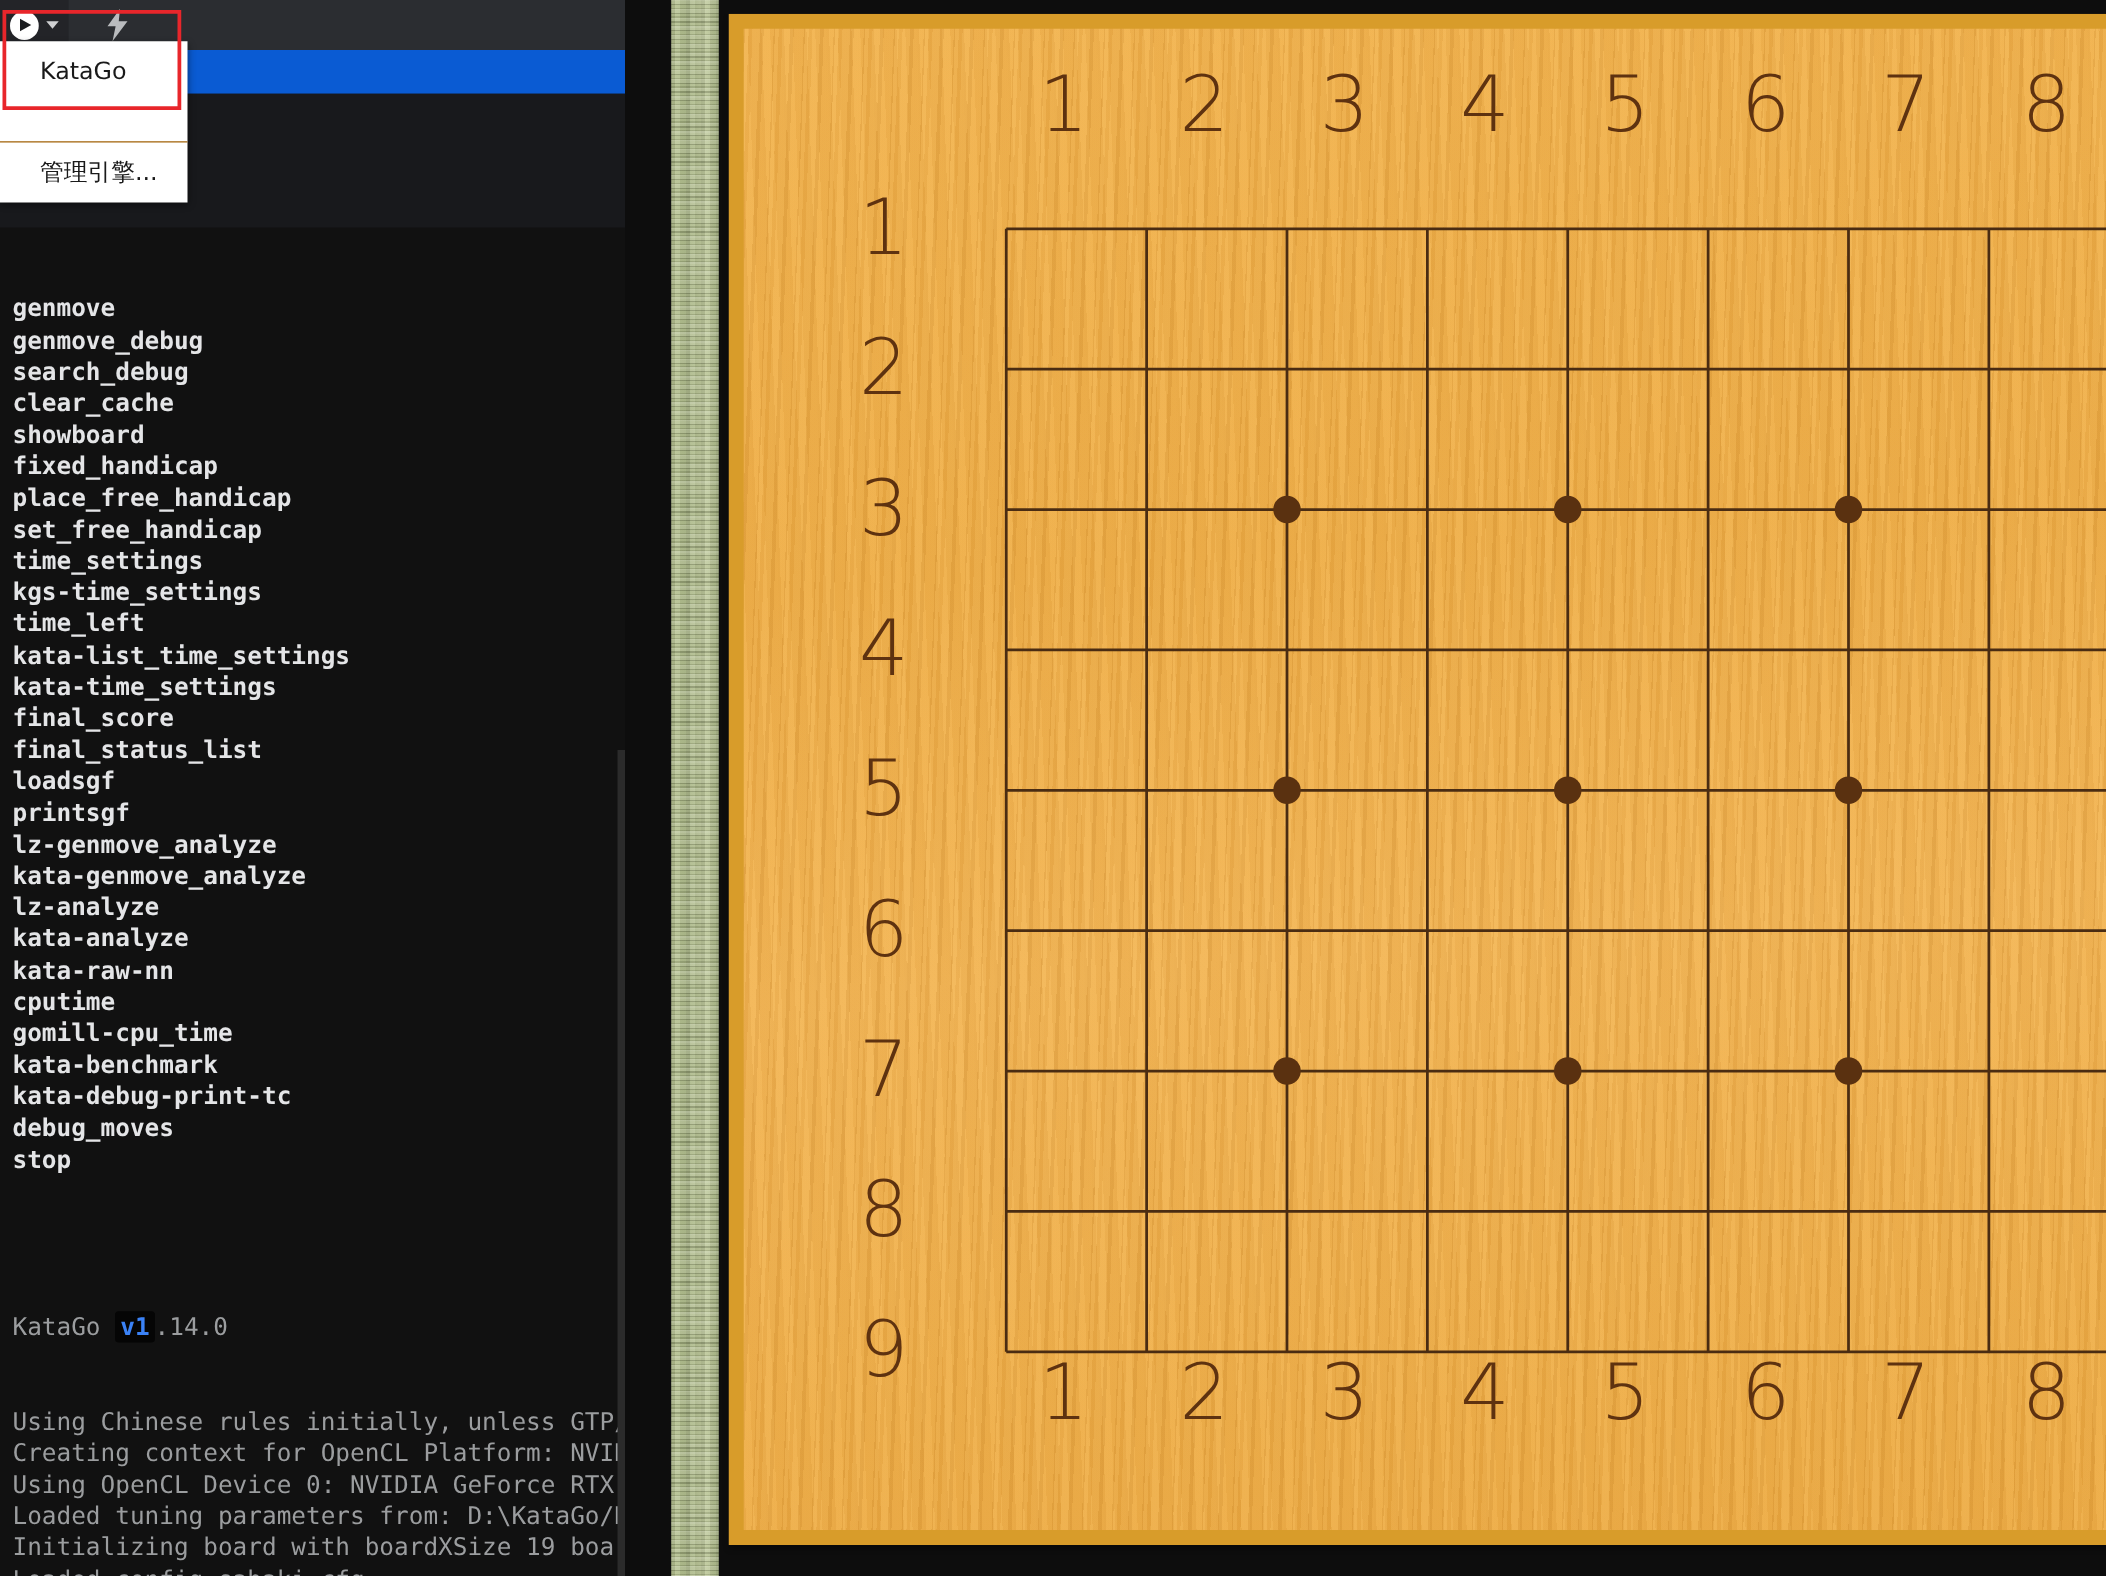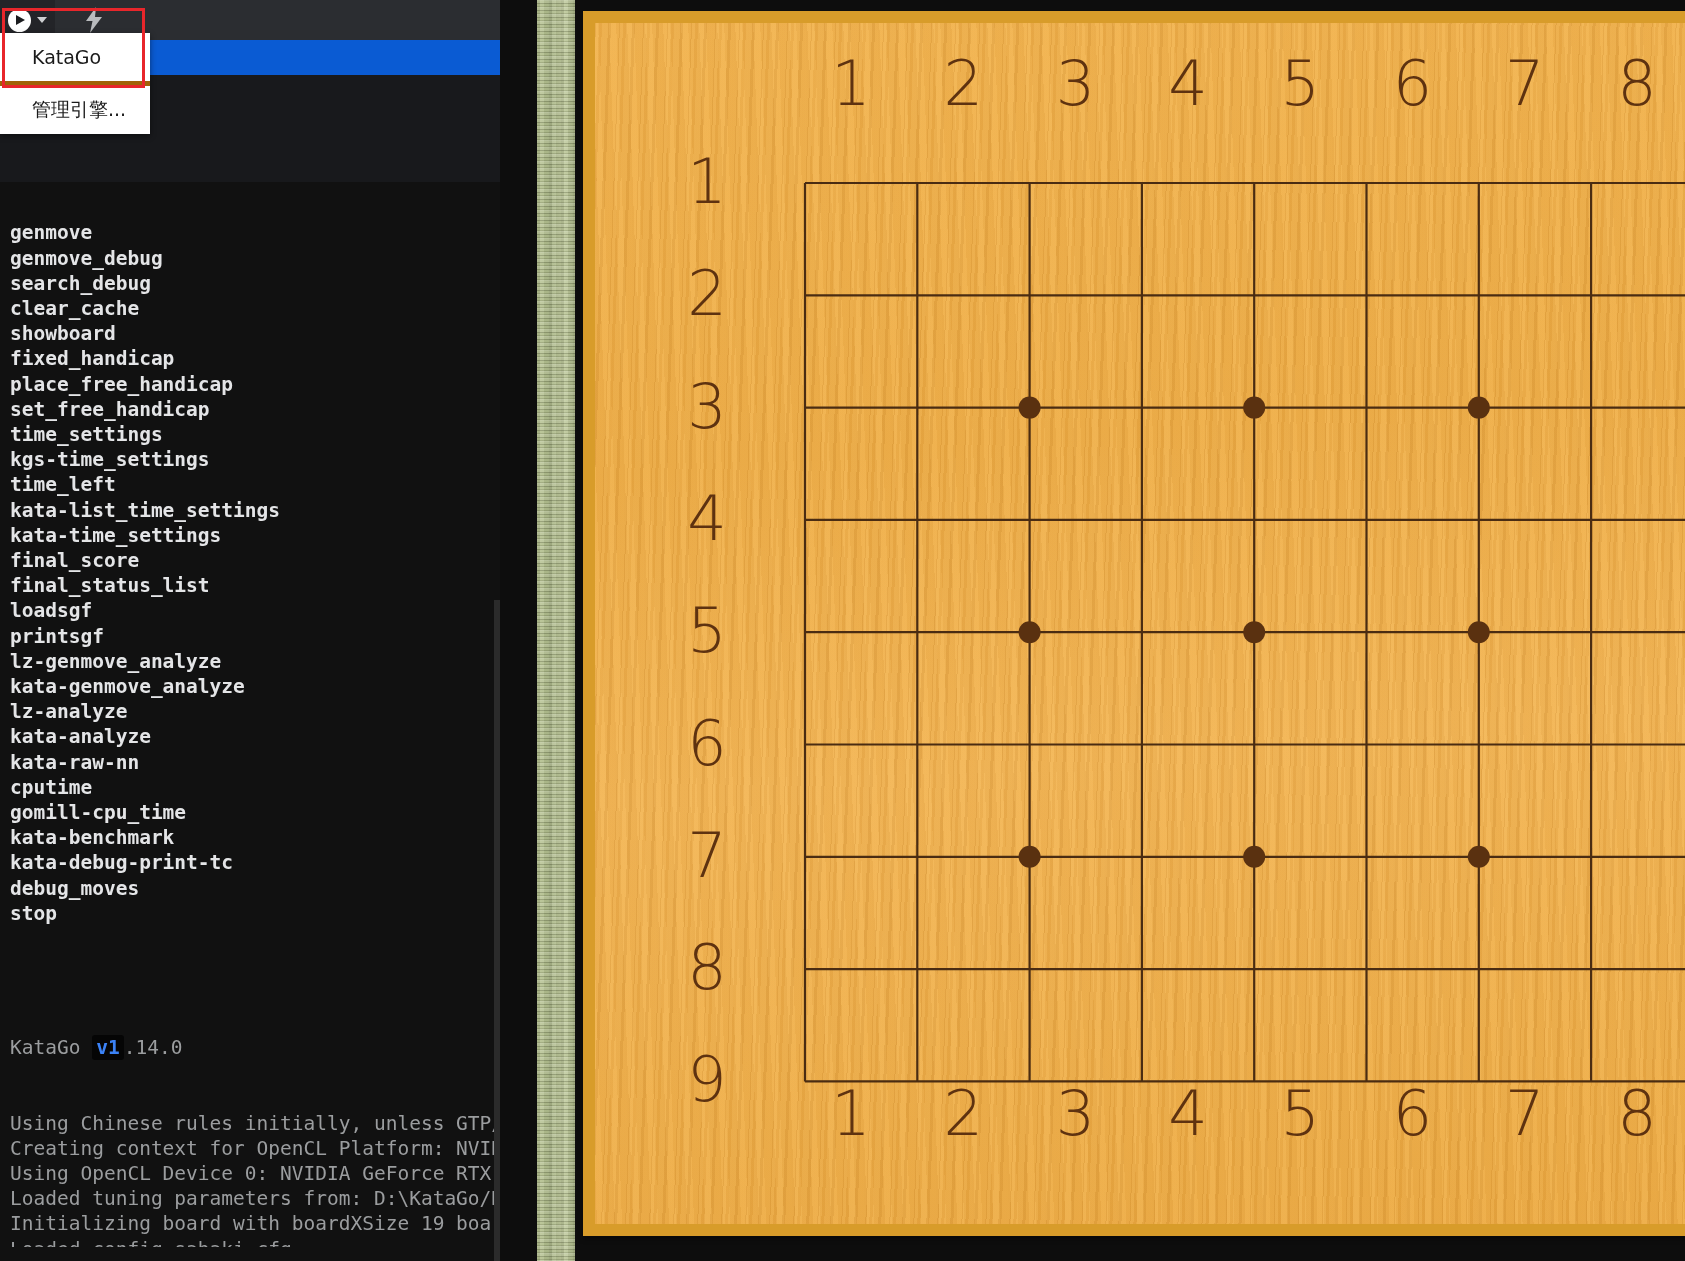--- a/index.html
+++ b/index.html
@@ -88,36 +88,36 @@
   .menu-item {
     height: 48px;
     display: flex;
     align-items: center;
     padding-left: 32px;
     font-size: 19px;
     color: #1a1a1a;
     font-family: "DejaVu Sans", sans-serif;
     white-space: nowrap;
   }
-  .menu-item.sep { border-top: 5px solid #a16207; }
+  .menu-item.sep { border-top: 1px solid #a16207; margin-top: 32px; }
   
   .red-box {
     position: absolute;
     left: 2px; top: 8px;
     width: 143px; height: 80px;
     border: 3px solid #e8262b;
     box-sizing: border-box;
     z-index: 45;
     pointer-events: none;
   }
 
   
   .console {
     position: absolute;
-    left: 0; top: 168px;
+    left: 0; top: 182px;
     width: 500px; height: 1079px;
     font-family: "DejaVu Sans Mono", monospace;
     font-size: 19.5px;
     line-height: 25.2px;
     overflow: hidden;
     white-space: pre;
   }
   .cmd-list { padding-left: 10px; padding-top: 2px; }
   .cmd-line { color: #e4e5e7; font-weight: bold; }
   .log-block { padding-left: 10px; margin-top: 8px; }

